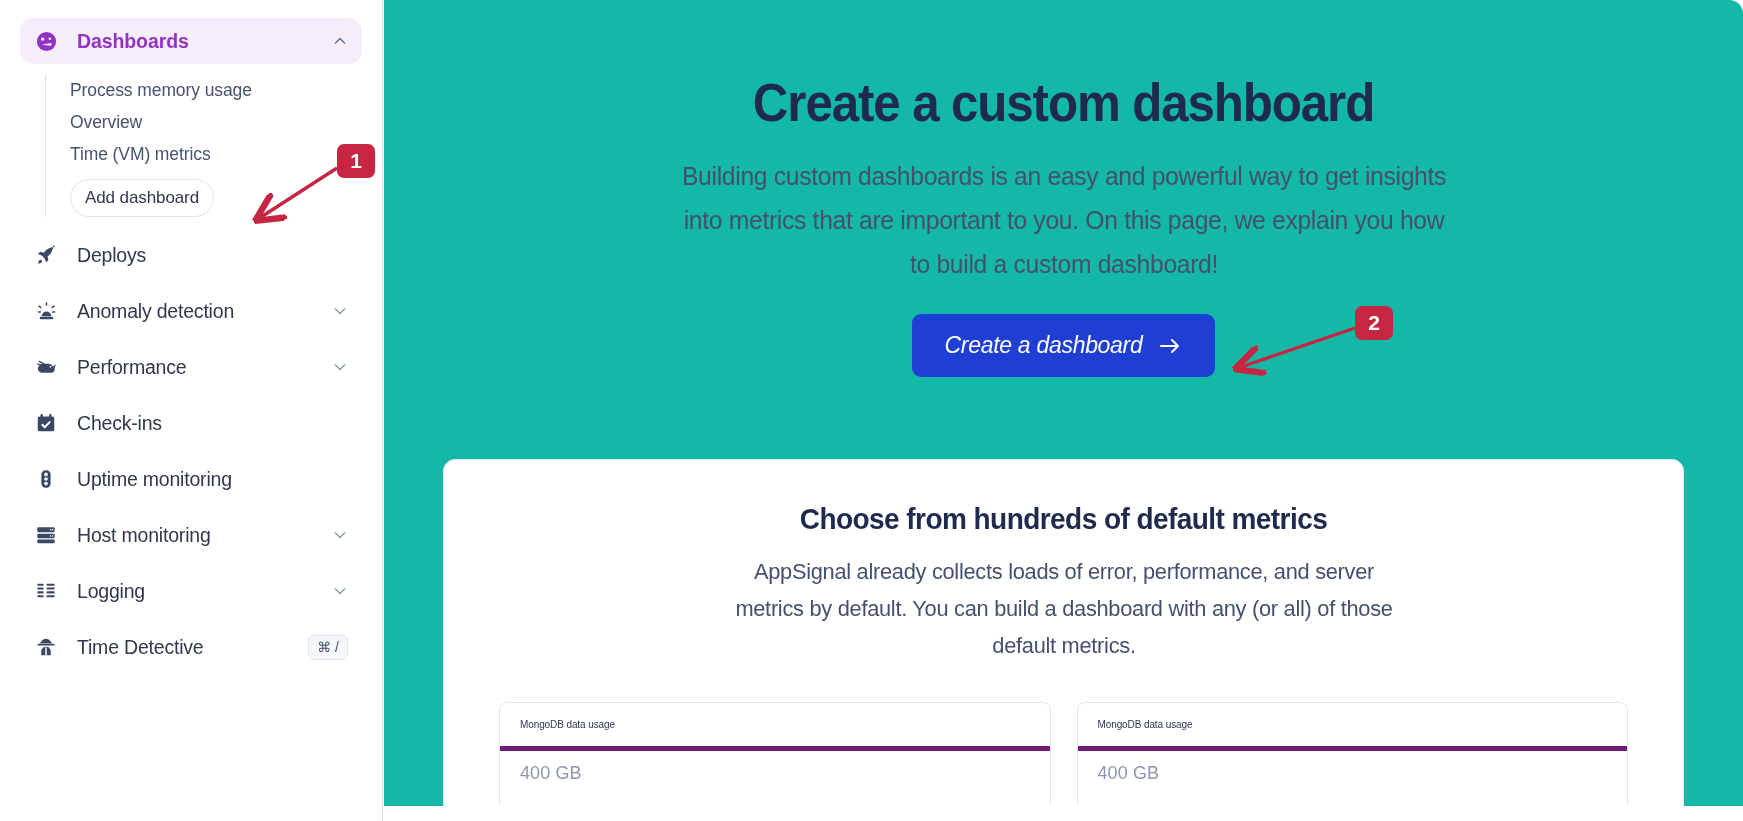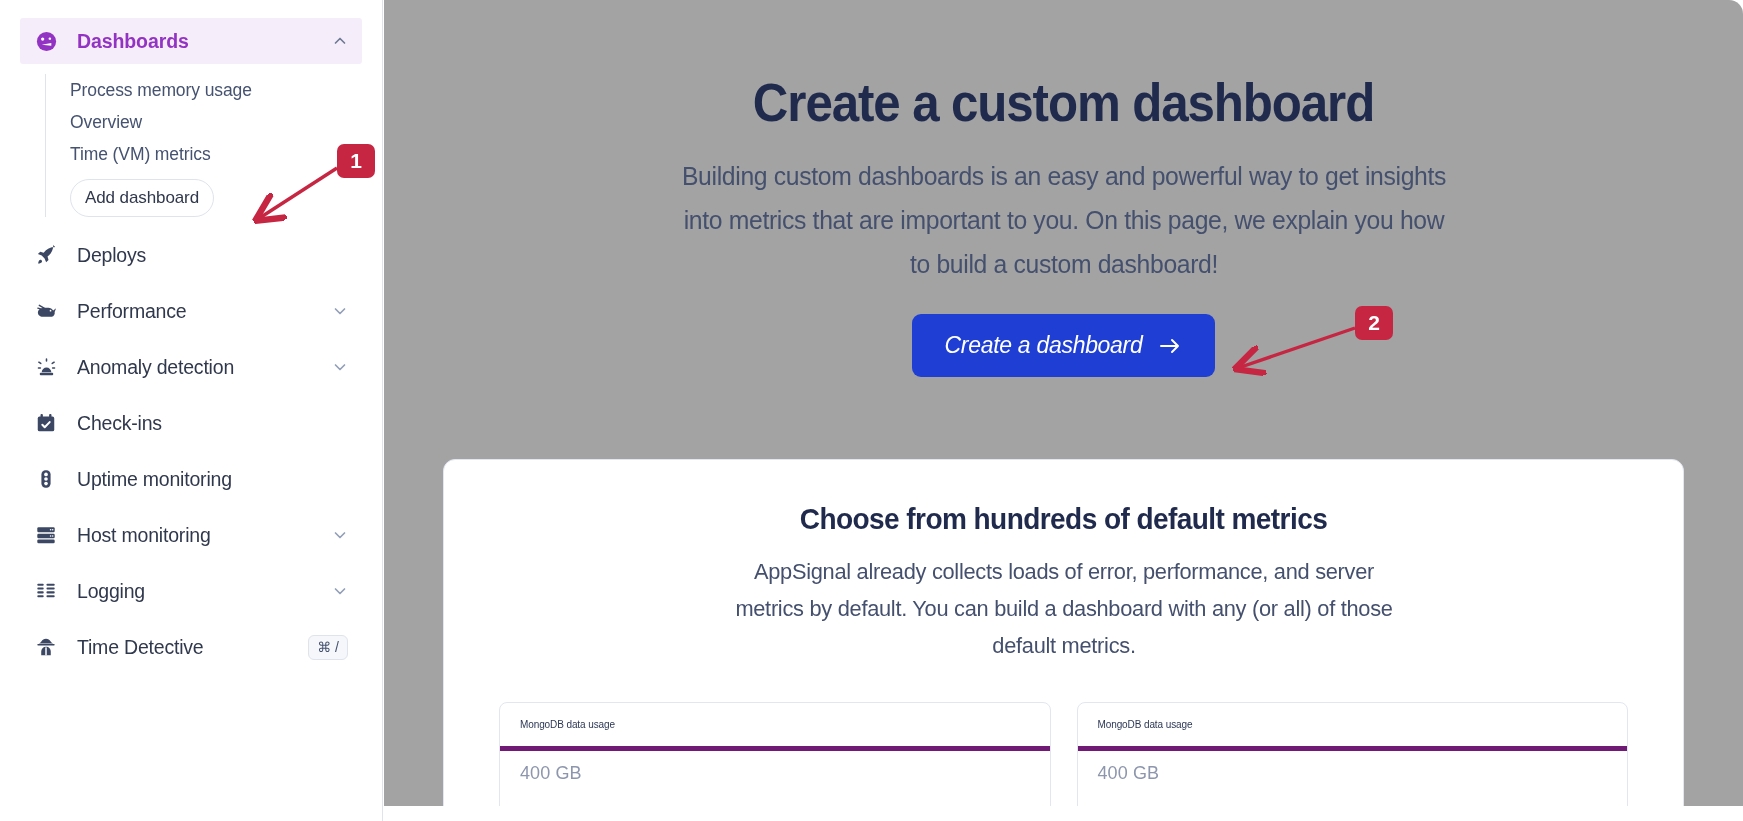--- a/index.html
+++ b/index.html
@@ -24,21 +24,21 @@
     width: 383px; height: 821px;
     background: #ffffff;
     border-right: 1px solid #dfe3ec;
     padding: 18px 0 0 0;
   }
   .nav-group-head {
     display: flex; align-items: center;
     height: 46px;
     margin: 0 20px;
     padding: 0 14px 0 13px;
-    border-radius: 3px;
+    border-radius: 13px;
     background: #f6edfa;
     cursor: pointer;
   }
   .nav-icon {
     width: 26px; height: 26px;
     display: flex; align-items: center; justify-content: center;
     flex: 0 0 26px;
   }
   .nav-icon svg { display: block; }
   .nav-group-head .nav-label {
@@ -107,21 +107,21 @@
     line-height: 1;
     font-family: "Liberation Sans", sans-serif;
   }
   .nav-spacer-top { margin-top: 10px; }
 
   
   .main {
     position: absolute;
     left: 384px; top: 0;
     width: 1359px; height: 806px;
-    background: #a3a3a3;
+    background: #14b8a6;
     overflow: hidden;
   }
   .hero {
     padding-top: 74px;
     text-align: center;
   }
   .hero h1 {
     font-family: "Liberation Sans Narrow", "Liberation Sans", sans-serif;
     font-size: 53px;
     font-weight: 700;
@@ -290,43 +290,43 @@
           <path d="M4.5 17c-1 1-1.2 3.5-1.2 3.5s2.5-.2 3.5-1.2c.7-.7.7-1.8 0-2.4s-1.6-.6-2.3.1z"></path>
         </svg>
       </span>
       <span class="nav-label">Deploys</span>
     </div>
 
 
     <div class="nav-item">
       <span class="nav-icon">
         <svg width="23" height="23" viewBox="0 0 24 24" fill="#3c4763">
-          <path d="M14 8c2 0 4 1.2 5 3l3-2.5-1.5 4c.6 2.2-.8 4.5-3 5H8c-2.8 0-5-2-5-4.5 0-2 1.4-3.6 3.3-4.2L9 8z"></path>
-          <path d="M9.5 8.5L4.5 5.5M8.5 10L3 8.5" stroke="#3c4763" stroke-width="1.5" stroke-linecap="round"></path>
-          <circle cx="16.2" cy="11.2" r="0.9" fill="#ffffff"></circle>
-        </svg>
-      </span>
-      <span class="nav-label">Performance</span>
-      <span class="chev">
-        <svg width="16" height="16" viewBox="0 0 16 16" fill="none" stroke="#93a0b8" stroke-width="1.7" stroke-linecap="round" stroke-linejoin="round">
-          <path d="M3.5 6 L8 10.5 L12.5 6"></path>
-        </svg>
-      </span>
-    </div>
-
-    <div class="nav-item">
-      <span class="nav-icon">
-        <svg width="23" height="23" viewBox="0 0 24 24" fill="#3c4763">
           <path d="M7 17a5 5 0 0 1 10 0z"></path>
           <rect x="5" y="17.5" width="14" height="2.6" rx="1"></rect>
           <path d="M4 6.5l2 1.3M20 6.5l-2 1.3M12 3.2v2" stroke="#3c4763" stroke-width="1.6" stroke-linecap="round"></path>
           <path d="M3.6 12.5h2M18.4 12.5h2" stroke="#3c4763" stroke-width="1.6" stroke-linecap="round"></path>
         </svg>
       </span>
       <span class="nav-label">Anomaly detection</span>
+      <span class="chev">
+        <svg width="16" height="16" viewBox="0 0 16 16" fill="none" stroke="#93a0b8" stroke-width="1.7" stroke-linecap="round" stroke-linejoin="round">
+          <path d="M3.5 6 L8 10.5 L12.5 6"></path>
+        </svg>
+      </span>
+    </div>
+
+    <div class="nav-item">
+      <span class="nav-icon">
+        <svg width="23" height="23" viewBox="0 0 24 24" fill="#3c4763">
+          <path d="M14 8c2 0 4 1.2 5 3l3-2.5-1.5 4c.6 2.2-.8 4.5-3 5H8c-2.8 0-5-2-5-4.5 0-2 1.4-3.6 3.3-4.2L9 8z"></path>
+          <path d="M9.5 8.5L4.5 5.5M8.5 10L3 8.5" stroke="#3c4763" stroke-width="1.5" stroke-linecap="round"></path>
+          <circle cx="16.2" cy="11.2" r="0.9" fill="#ffffff"></circle>
+        </svg>
+      </span>
+      <span class="nav-label">Performance</span>
       <span class="chev">
         <svg width="16" height="16" viewBox="0 0 16 16" fill="none" stroke="#93a0b8" stroke-width="1.7" stroke-linecap="round" stroke-linejoin="round">
           <path d="M3.5 6 L8 10.5 L12.5 6"></path>
         </svg>
       </span>
     </div>
 
     <div class="nav-item">
       <span class="nav-icon">
         <svg width="22" height="22" viewBox="0 0 24 24" fill="#3c4763">

